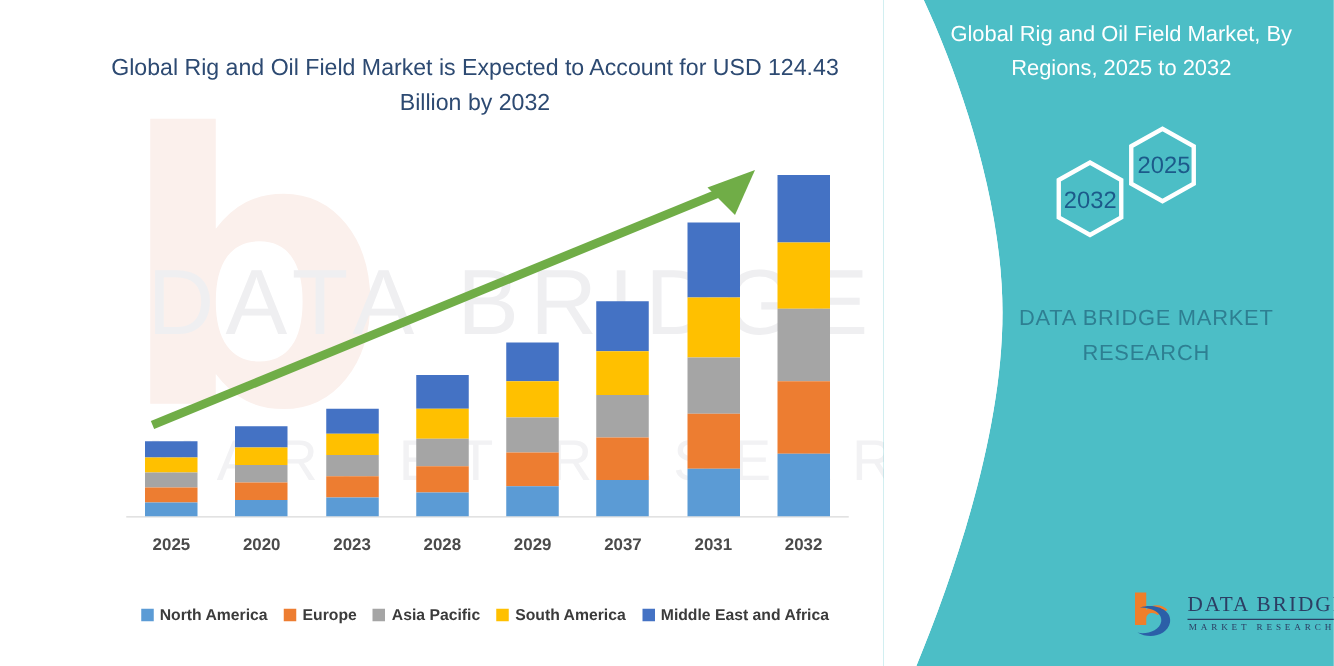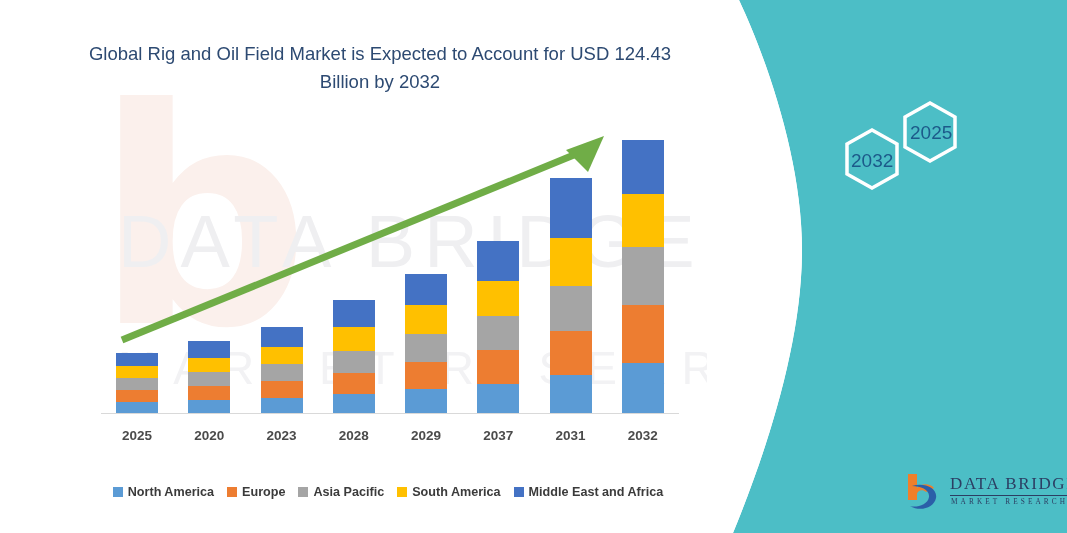--- a/index.html
+++ b/index.html
@@ -221,30 +221,32 @@
         <span class="lg-tx">Middle East and Africa</span>
       </div>
     </div>
 
 
   <div class="panel">
     <svg class="panel-curve" viewBox="0 0 130 533" preserveAspectRatio="none">
       <path d="M 130,0 L 32,0 C 60,60 95,160 95,250 C 95,345 58,455 26,533 L 0,533 L 0,0 Z" fill="#ffffff"></path>
       <path d="M 32,0 L 0,0 L 0,533 L 26,533 C 58,455 95,345 95,250 C 95,160 60,60 32,0 Z" fill="#ffffff"></path>
     </svg>
+    <div class="panel-title">Global Rig and Oil Field Market, By Regions, 2025 to 2032</div>
 
     <div class="hexes">
       <svg width="250" height="120" viewBox="0 0 250 120">
         <polygon points="30,52 55,38 80,52 80,82 55,96 30,82" fill="none" stroke="#ffffff" stroke-width="3.5"></polygon>
         <polygon points="88,25 113,11 138,25 138,55 113,69 88,55" fill="none" stroke="#ffffff" stroke-width="3.5"></polygon>
       </svg>
       <div class="hex-label" style="left:34px; top:58px;">2032</div>
       <div class="hex-label" style="left:93px; top:30px;">2025</div>
     </div>
 
+    <div class="brand-sub">DATA BRIDGE MARKET RESEARCH</div>
 
     <div class="logo">
       <svg width="46" height="46" viewBox="0 0 46 46">
         <path d="M6,4 L15,4 L15,18 C19,13 28,13 32,18 L24,22 C21,19 15,20 15,25 L15,30 L6,30 Z" fill="#ef7f2a"></path>
         <path d="M10,16 C22,12 36,18 34,28 C32,38 18,42 8,36 C14,38 26,35 27,27 C28,20 19,16 10,16 Z" fill="#2b5fa8"></path>
       </svg>
       <div class="logo-main">DATA BRIDGE</div>
       <div class="logo-rule"></div>
       <div class="logo-sub">MARKET RESEARCH</div>
     </div>

